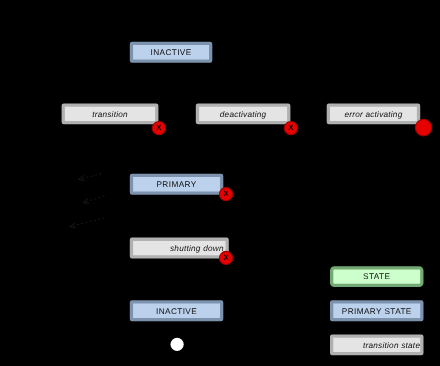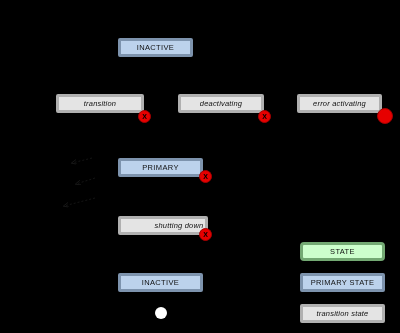--- a/index.html
+++ b/index.html
@@ -189,17 +189,17 @@
 
 
   <div class="node mode" style="left:300px; top:242px; width:85px; height:19px;">
     <span>STATE</span>
   </div>
 
   <div class="node primary" style="left:300px; top:273px; width:85px; height:19px;">
     <span>PRIMARY STATE</span>
   </div>
 
-  <div class="node transition" style="left:300px; top:304px; width:85px; height:19px;">
+  <div class="node transition" style="left:300px; top:304px; width:85px; height:19px;justify-content:flex-end;">
     <span>transition state</span>
   </div>
 
 </div>
 
 </body></html>

